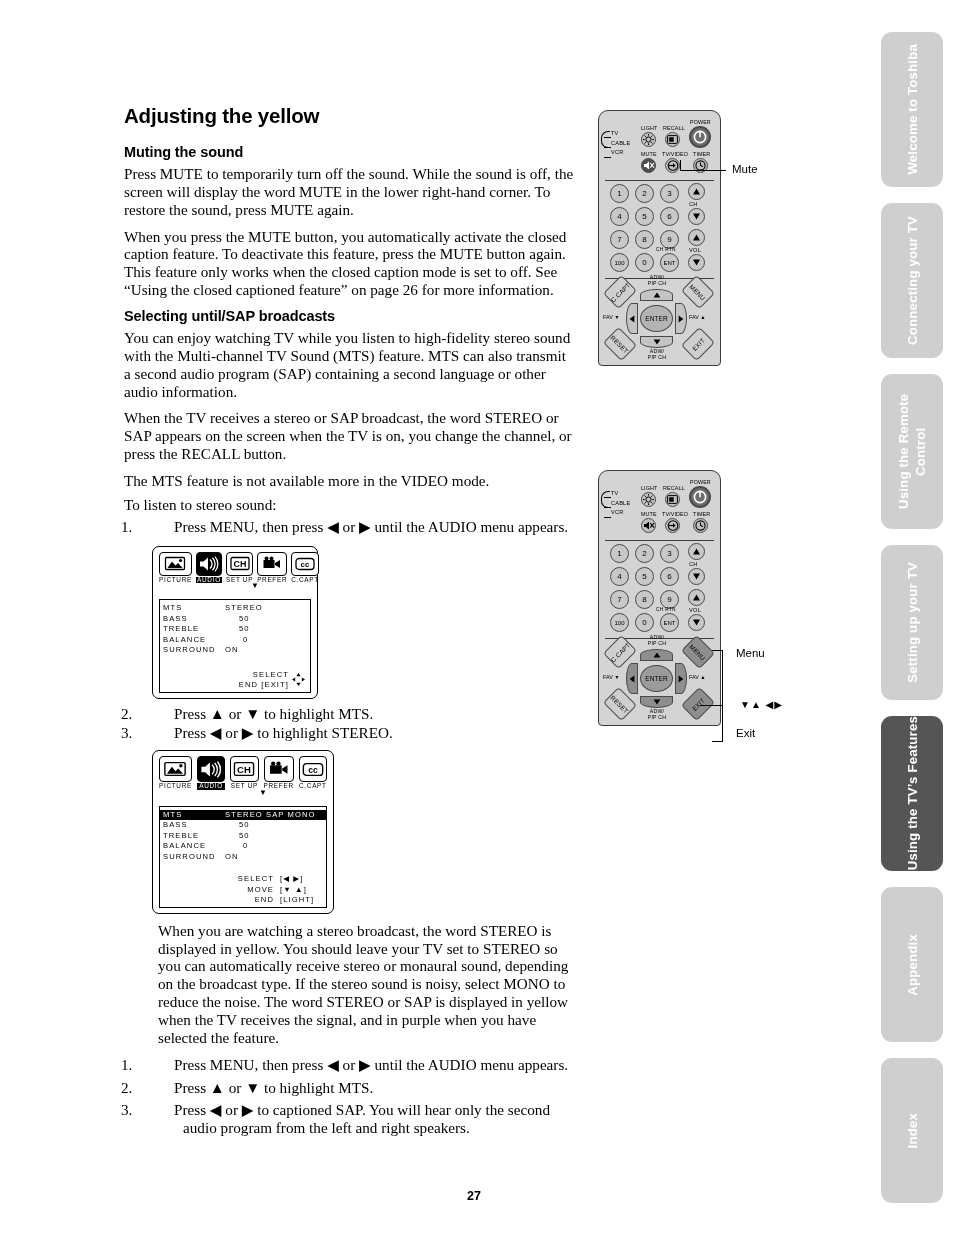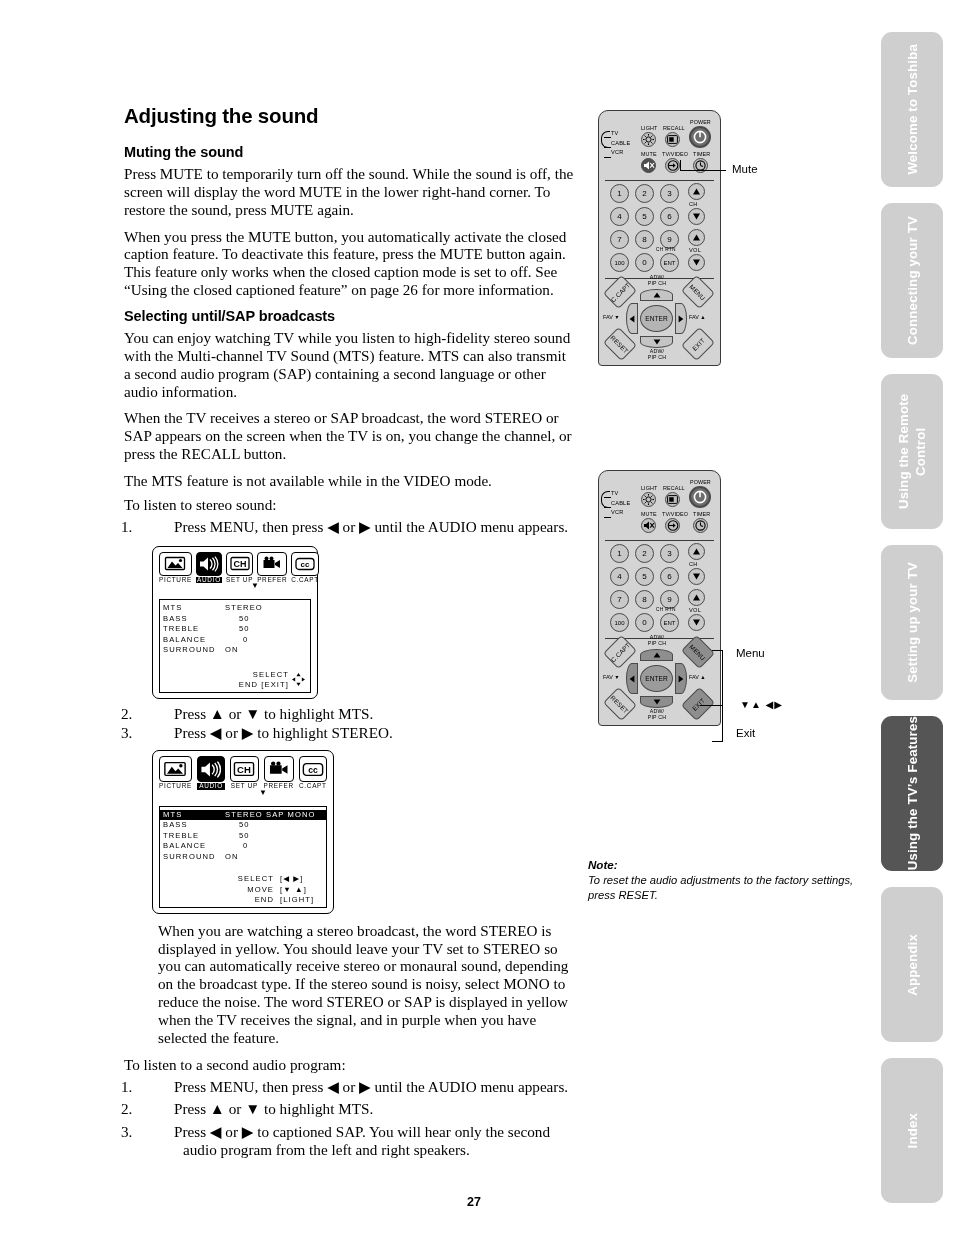--- a/index.html
+++ b/index.html
@@ -193,44 +193,43 @@
   .tab span {
     writing-mode: vertical-rl; transform: rotate(180deg);
     font-family: "Liberation Sans", sans-serif;
     font-weight: bold; font-size: 13.2px; color: #ffffff;
     text-align: center; line-height: 17px; letter-spacing: .2px;
   }
 
   .pagenum {
     position:absolute; left: 0; right: 0; top: 1186px; text-align:center;
     width: 954px;
-    margin-top: 6px;
   }
   .pagenum span {
     font-family:"Liberation Sans", sans-serif; font-size: 12.5px; font-weight:bold;
     margin-left: -6px; display:inline-block;
   }
 </style>
 </head>
 <body>
 
 <div class="page">
 
   <div class="col-left">
 
-    <h1 class="title">Adjusting the sound</h1>
+    <h1 class="title">Adjusting the yellow</h1>
 
     <h2 class="subhead">Muting the sound</h2>
     <p class="body">Press MUTE to temporarily turn off the sound. While the sound is off, the screen will display the word MUTE in the lower right-hand corner. To restore the sound, press MUTE again.</p>
     <p class="body">When you press the MUTE button, you automatically activate the closed caption feature. To deactivate this feature, press the MUTE button again. This feature only works when the closed caption mode is set to off. See “Using the closed captioned feature” on page 26 for more information.</p>
 
     <h2 class="subhead" style="margin-top:8px;">Selecting until/SAP broadcasts</h2>
     <p class="body">You can enjoy watching TV while you listen to high-fidelity stereo sound with the Multi-channel TV Sound (MTS) feature. MTS can also transmit a second audio program (SAP) containing a second language or other audio information.</p>
     <p class="body">When the TV receives a stereo or SAP broadcast, the word STEREO or SAP appears on the screen when the TV is on, you change the channel, or press the RECALL button.</p>
-    <p class="body" style="margin-bottom:6px;">The MTS feature is not available while in the VIDEO mode.</p>
+    <p class="body" style="margin-bottom:6px;">The MTS feature is not available more in the VIDEO mode.</p>
     <p class="body" style="margin-bottom:4px;">To listen to stereo sound:</p>
 
     <ol class="steps">
       <li><span class="num">1.</span><span>Press MENU, then press ◀ or ▶ until the AUDIO menu appears.</span></li>
     </ol>
 
     <div style="margin: 6px 0 6px 28px; width: 166px;">
       <div class="tvmenu">
         <div class="tvmenu-iconrow">
           <div class="micon">
@@ -425,21 +424,20 @@
               <span style="width:42px;text-align:left">[LIGHT]</span>
             </div>
           </div>
         </div>
       </div>
     </div>
 
     <div class="indent-block">
       <p class="body">When you are watching a stereo broadcast, the word STEREO is displayed in yellow. You should leave your TV set to STEREO so you can automatically receive stereo or monaural sound, depending on the broadcast type. If the stereo sound is noisy, select MONO to reduce the noise. The word STEREO or SAP is displayed in yellow when the TV receives the signal, and in purple when you have selected the feature.</p>
     </div>
-    <p class="body" style="margin-bottom:4px;">To listen to a second audio program:</p>
     <ol class="steps">
       <li><span class="num">1.</span><span>Press MENU, then press ◀ or ▶ until the AUDIO menu appears.</span></li>
       <li style="margin-top:5px;"><span class="num">2.</span><span>Press ▲ or ▼ to highlight MTS.</span></li>
       <li style="margin-top:5px;"><span class="num">3.</span><span>Press ◀ or ▶ to captioned SAP. You will hear only the second audio program from the left and right speakers.</span></li>
     </ol>
   </div>
 
   <div class="remote" style="left:598px; top:110px;">
     <div class="rm-top">
       <div class="rm-bracket"></div>
@@ -765,24 +763,20 @@
   </div>
 
   <div class="callout-line" style="left:722px; top:650px; width:1.4px; height:92px;"></div>
   <div class="callout-line" style="left:712px; top:650px; width:11px; height:1.4px;"></div>
   <div class="callout-line" style="left:700px; top:705px; width:23px; height:1.4px;"></div>
   <div class="callout-line" style="left:712px; top:741px; width:11px; height:1.4px;"></div>
   <div class="callout-txt" style="left:736px; top:647px;">Menu</div>
   <div class="callout-txt" style="left:740px; top:699px; font-size:10px; letter-spacing:1px;">▼▲ ◀▶</div>
   <div class="callout-txt" style="left:736px; top:727px;">Exit</div>
 
-  <div class="note">
-    <div class="nt">Note:</div>
-    <div class="nb">To reset the audio adjustments to the factory settings, press RESET.</div>
-  </div>
 
   <div class="tabs">
     <div class="tab" style="top:32px; height:155px;">
         <span>Welcome to Toshiba</span>
       </div>
     <div class="tab" style="top:203px; height:155px;">
         <span>Connecting your TV</span>
       </div>
     <div class="tab" style="top:374px; height:155px;">
         <span>Using the Remote Control</span>

